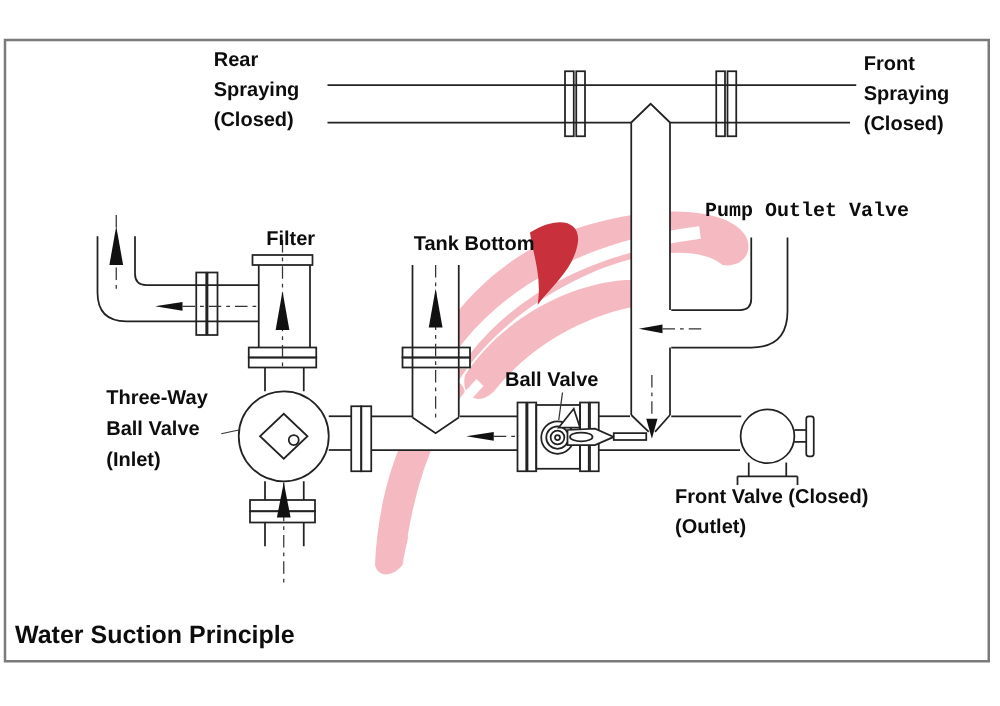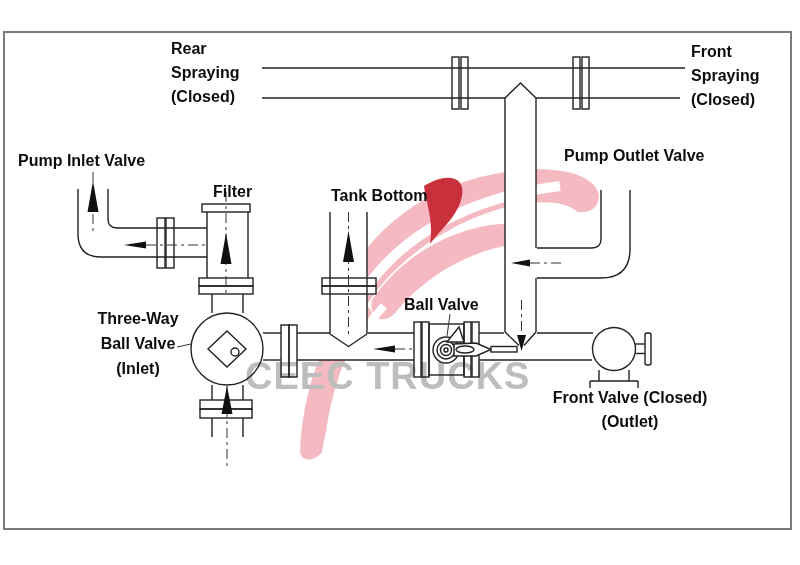--- a/index.html
+++ b/index.html
@@ -5,21 +5,21 @@
   html,body{margin:0;padding:0;background:#fff;}
   .stage{position:relative;width:800px;height:565px;background:#fff;overflow:hidden;
          font-family:"Liberation Sans",sans-serif;}
   .layer{position:absolute;left:0;top:0;width:800px;height:565px;}
   svg{display:block;}
   .wm-text{position:absolute;left:245px;top:355px;z-index:2;
            font-size:38px;font-weight:bold;letter-spacing:1px;color:#bdbdbd;
            white-space:nowrap;user-select:none;}
   .lbl{position:absolute;z-index:4;color:#0d0d0d;font-weight:bold;font-size:16px;
        line-height:24px;white-space:pre-line;}
-  .lbl.center{text-align:center;}
+  .lbl.center{}
   #under{z-index:1;} #over{z-index:3;}
   .caption{font-size:20px;}
 </style>
 </head>
 <body>
 
 <div class="stage">
 
   <svg id="under" class="layer" viewBox="0 0 800 565">
     <rect x="4" y="32" width="787" height="497" fill="none" stroke="#7a7a7a" stroke-width="2"></rect>
@@ -40,21 +40,20 @@
       <rect x="322" y="278" width="54" height="17"></rect>
       <polygon points="505,98 520.5,83 536,98 536,332 524,345.5 519,345.5 505,332"></polygon>
       <path d="M 601,190 L 601,239 Q 601,248 592,248 L 537,248 L 537,278 L 601,278 Q 630,278 630,249 L 630,190 Z"></path>
       <rect x="263" y="333" width="330" height="27"></rect>
       <rect x="414" y="322" width="65" height="55"></rect>
       <circle cx="227" cy="349" r="36"></circle>
       <circle cx="614" cy="349" r="21.5"></circle>
     </g>
   </svg>
 
-  <div class="wm-text">CEEC TRUCKS</div>
 
   <svg id="over" class="layer" viewBox="0 0 800 565" fill="none" stroke="#222" stroke-width="1.4">
 
     <g>
       <line x1="262" y1="68" x2="685" y2="68"></line>
       <line x1="262" y1="98" x2="505" y2="98"></line>
       <line x1="536" y1="98" x2="680" y2="98"></line>
     </g>
     <g>
       <rect x="452" y="57" width="7" height="52"></rect>
@@ -186,23 +185,23 @@
       <line x1="177" y1="347" x2="191" y2="344"></line>
     </g>
   </svg>
 
   <div class="lbl" style="left:171px;top:37px;">Rear
 Spraying
 (Closed)</div>
   <div class="lbl" style="left:691px;top:40px;">Front
 Spraying
 (Closed)</div>
-  <div class="lbl" style="left:18px;top:149px;">Pump Inlet Valve</div>
   <div class="lbl" style="left:213px;top:169px;margin-top:11px;">Filter</div>
   <div class="lbl" style="left:299px;top:184px;margin-left:32px;">Tank Bottom</div>
-  <div class="lbl" style="left:564px;top:144px;">Pump Outlet Valve</div>
+  <div class="lbl" style="left:564px;top:157px;font-family:Liberation Mono, monospace;">Pump Outlet Valve</div>
   <div class="lbl" style="left:404px;top:293px;">Ball Valve</div>
   <div class="lbl center" style="left:85px;top:306px;width:106px;line-height:25px;">Three-Way
 Ball Valve
 (Inlet)</div>
   <div class="lbl center" style="left:540px;top:386px;width:180px;">Front Valve (Closed)
 (Outlet)</div>
+  <div class="lbl caption" style="left:12px;top:496px;">Water Suction Principle</div>
 </div>
 
 </body></html>

